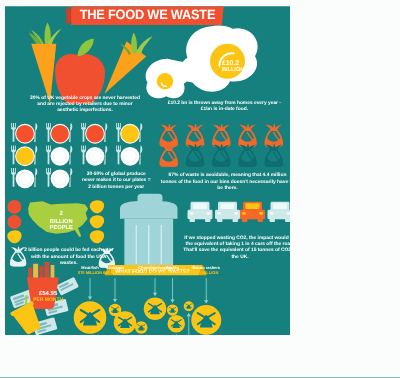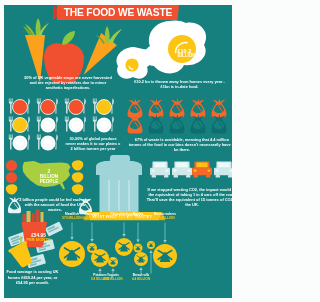--- a/index.html
+++ b/index.html
@@ -1,17 +1,17 @@
 <!DOCTYPE html>
 <html><head>
 <meta charset="utf-8">
 <style>
   html,body{margin:0;padding:0;}
   body{width:236px;height:302px;background:#fbfdfc;font-family:"Liberation Sans",sans-serif;overflow:hidden;}
-  #poster{position:absolute;left:4px;top:5px;width:228px;height:293px;background:#15807e;overflow:hidden;}
+  #poster{position:absolute;left:4px;top:5px;width:228px;height:263px;background:#15807e;overflow:hidden;}
   .abs{position:absolute;}
   svg{display:block;overflow:visible;}
   .fwlab{position:absolute;width:32px;text-align:center;font-size:3.2px;line-height:3.8px;font-weight:bold;color:#ffffff;}
   .fwval{color:#fdc513;}
   .txt{position:absolute;color:#ffffff;font-weight:bold;line-height:1.22;text-align:center;}
 </style>
 </head>
 <body>
 
 <div id="poster">

